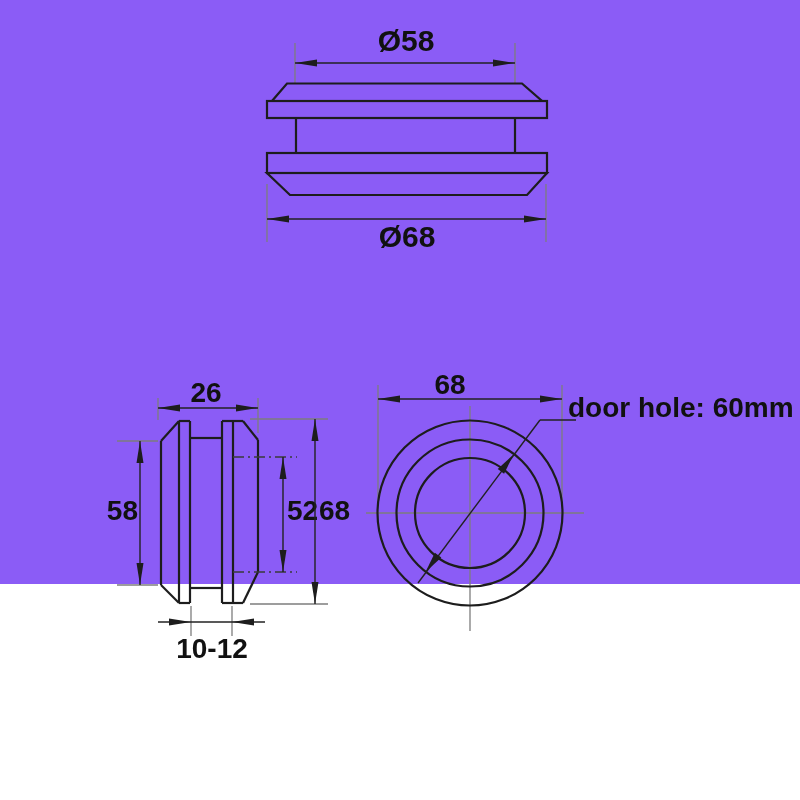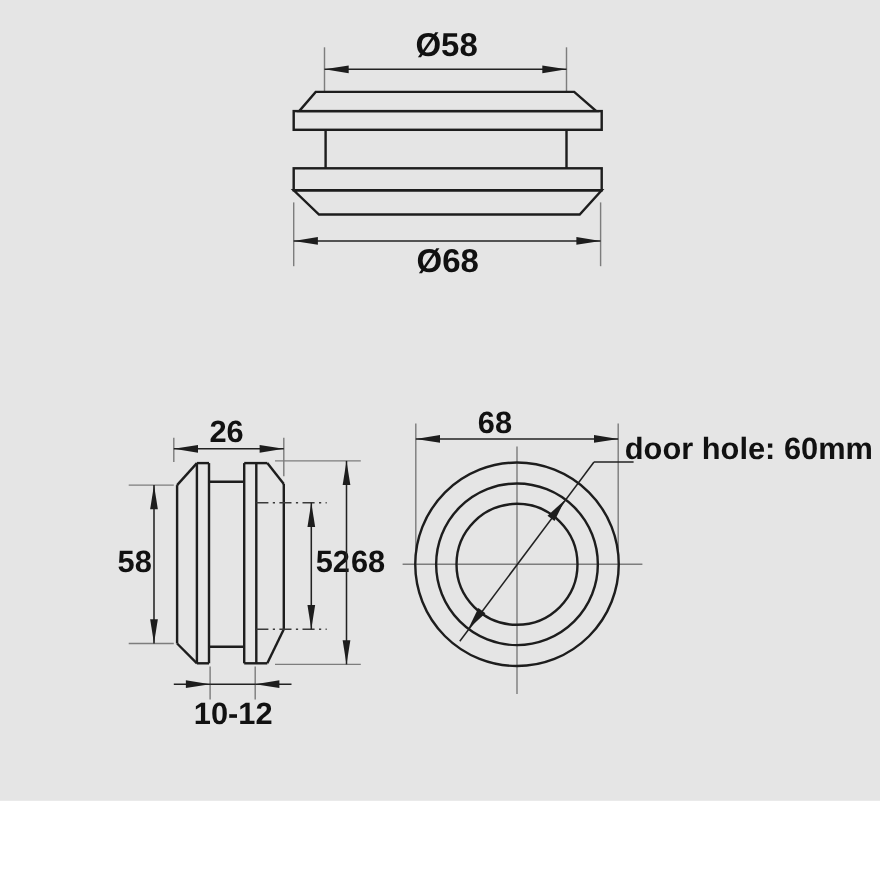--- a/index.html
+++ b/index.html
@@ -5,23 +5,23 @@
   html, body {
     margin: 0;
     padding: 0;
     width: 800px;
     height: 800px;
     background: #ffffff;
     font-family: "Liberation Sans", sans-serif;
   }
   .stage {
     width: 800px;
-    height: 728px;
+    height: 584px;
     position: relative;
-    background: #e5e5e5;
+    background: #8b5cf6;
   }
   svg text {
     font-family: "Liberation Sans", sans-serif;
     font-weight: bold;
     fill: #111111;
   }
   .t30 { font-size: 30px; }
   .t28 { font-size: 28px; }
   .outline { stroke: #1d1d1d; stroke-width: 2.2; fill: none; stroke-linejoin: miter; }
   .thin { stroke: #7d7d7d; stroke-width: 1.3; fill: none; }

